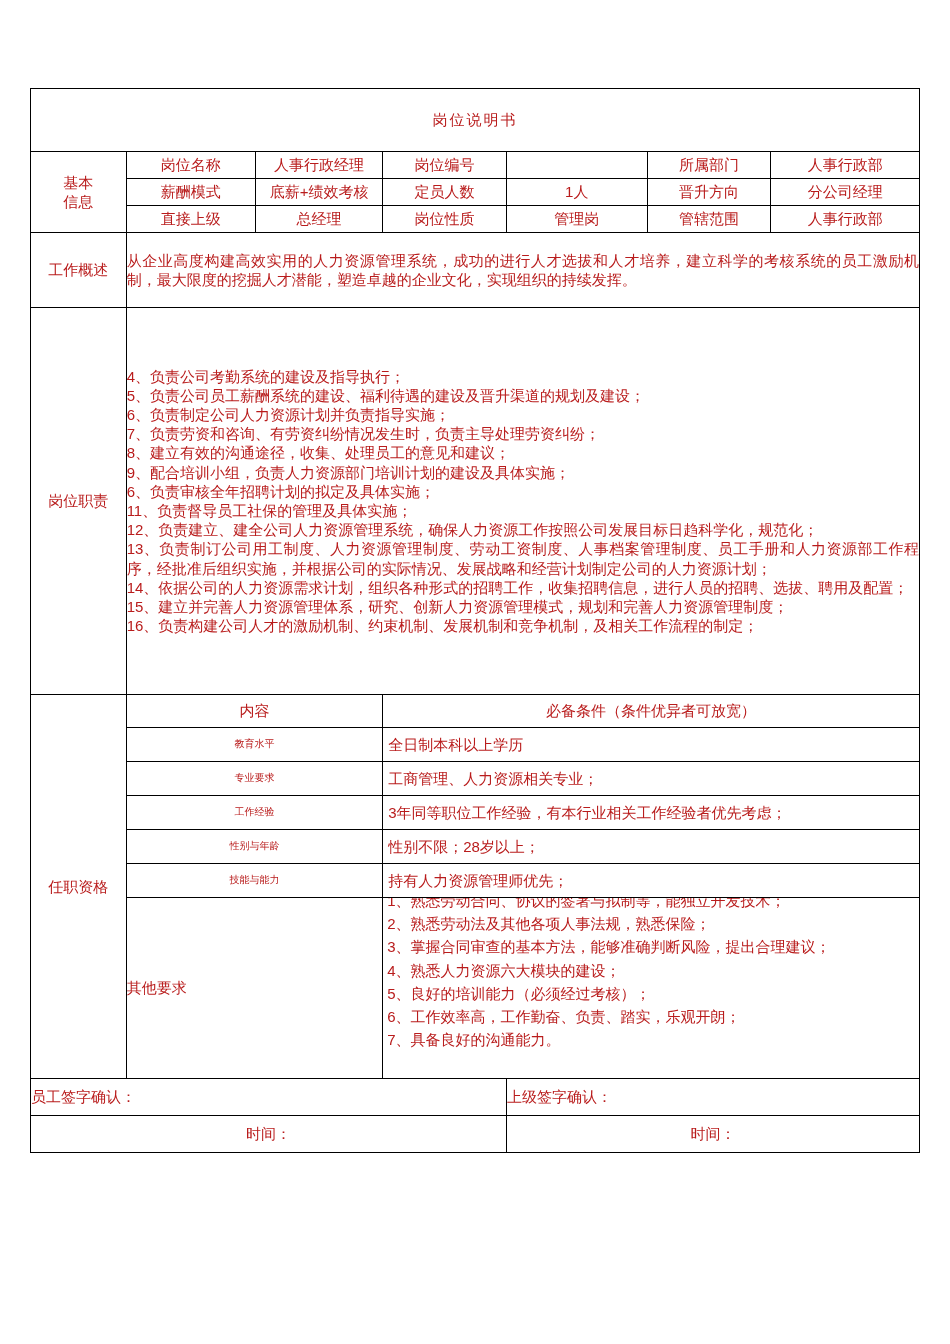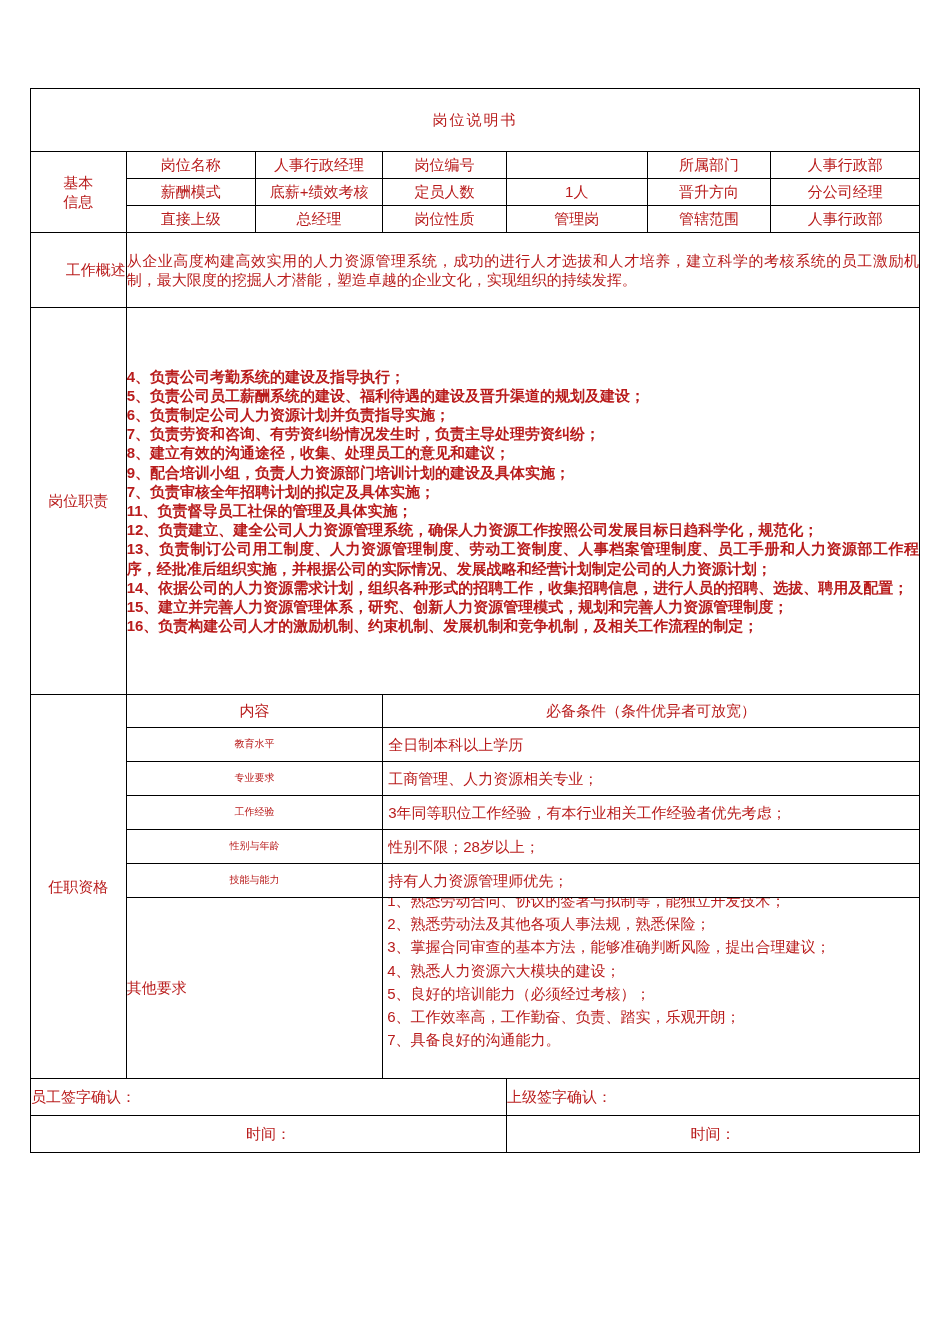--- a/index.html
+++ b/index.html
@@ -54,21 +54,21 @@
     vertical-align: middle;
   }
   .bi-row td {
     height: 26px;
     text-align: center;
     font-size: 15px;
     vertical-align: middle;
   }
   
   .ov-label {
-    text-align: right;
+    text-align: center;
     font-size: 15px;
     vertical-align: middle;
     margin-left: 11px;
   }
   .ov-body {
     text-align: justify;
     font-size: 15px;
     line-height: 1.52;
     padding: 3px 4px 4px 4px;
     vertical-align: top;
@@ -78,21 +78,20 @@
     text-align: center;
     font-size: 15px;
     vertical-align: middle;
   }
   .duty-body {
     vertical-align: top;
     padding: 2px 4px 2px 4px;
     font-size: 15px;
     line-height: 1.47;
     text-align: justify;
-    font-weight: bold;
   }
   .duty-body p {
     margin: 0;
     text-indent: 0;
   }
   
   .q-head td {
     height: 32px;
     text-align: center;
     font-size: 15px;
@@ -212,21 +211,21 @@
 
       <tr>
         <td class="duty-label">岗位职责</td>
         <td class="duty-body" colspan="6" style="height:386px">
             <p>4、负责公司考勤系统的建设及指导执行；</p>
             <p>5、负责公司员工薪酬系统的建设、福利待遇的建设及晋升渠道的规划及建设；</p>
             <p>6、负责制定公司人力资源计划并负责指导实施；</p>
             <p>7、负责劳资和咨询、有劳资纠纷情况发生时，负责主导处理劳资纠纷；</p>
             <p>8、建立有效的沟通途径，收集、处理员工的意见和建议；</p>
             <p>9、配合培训小组，负责人力资源部门培训计划的建设及具体实施；</p>
-            <p>7、负责审核全年招聘计划的拟定及具体实施；</p>
+            <p>6、负责审核全年招聘计划的拟定及具体实施；</p>
             <p>11、负责督导员工社保的管理及具体实施；</p>
             <p>12、负责建立、建全公司人力资源管理系统，确保人力资源工作按照公司发展目标日趋科学化，规范化；</p>
             <p>13、负责制订公司用工制度、人力资源管理制度、劳动工资制度、人事档案管理制度、员工手册和人力资源部工作程序，经批准后组织实施，并根据公司的实际情况、发展战略和经营计划制定公司的人力资源计划；</p>
             <p>14、依据公司的人力资源需求计划，组织各种形式的招聘工作，收集招聘信息，进行人员的招聘、选拔、聘用及配置；</p>
             <p>15、建立并完善人力资源管理体系，研究、创新人力资源管理模式，规划和完善人力资源管理制度；</p>
             <p>16、负责构建公司人才的激励机制、约束机制、发展机制和竞争机制，及相关工作流程的制定；</p>
           </td>
       </tr>
 
       <tr class="q-head">

